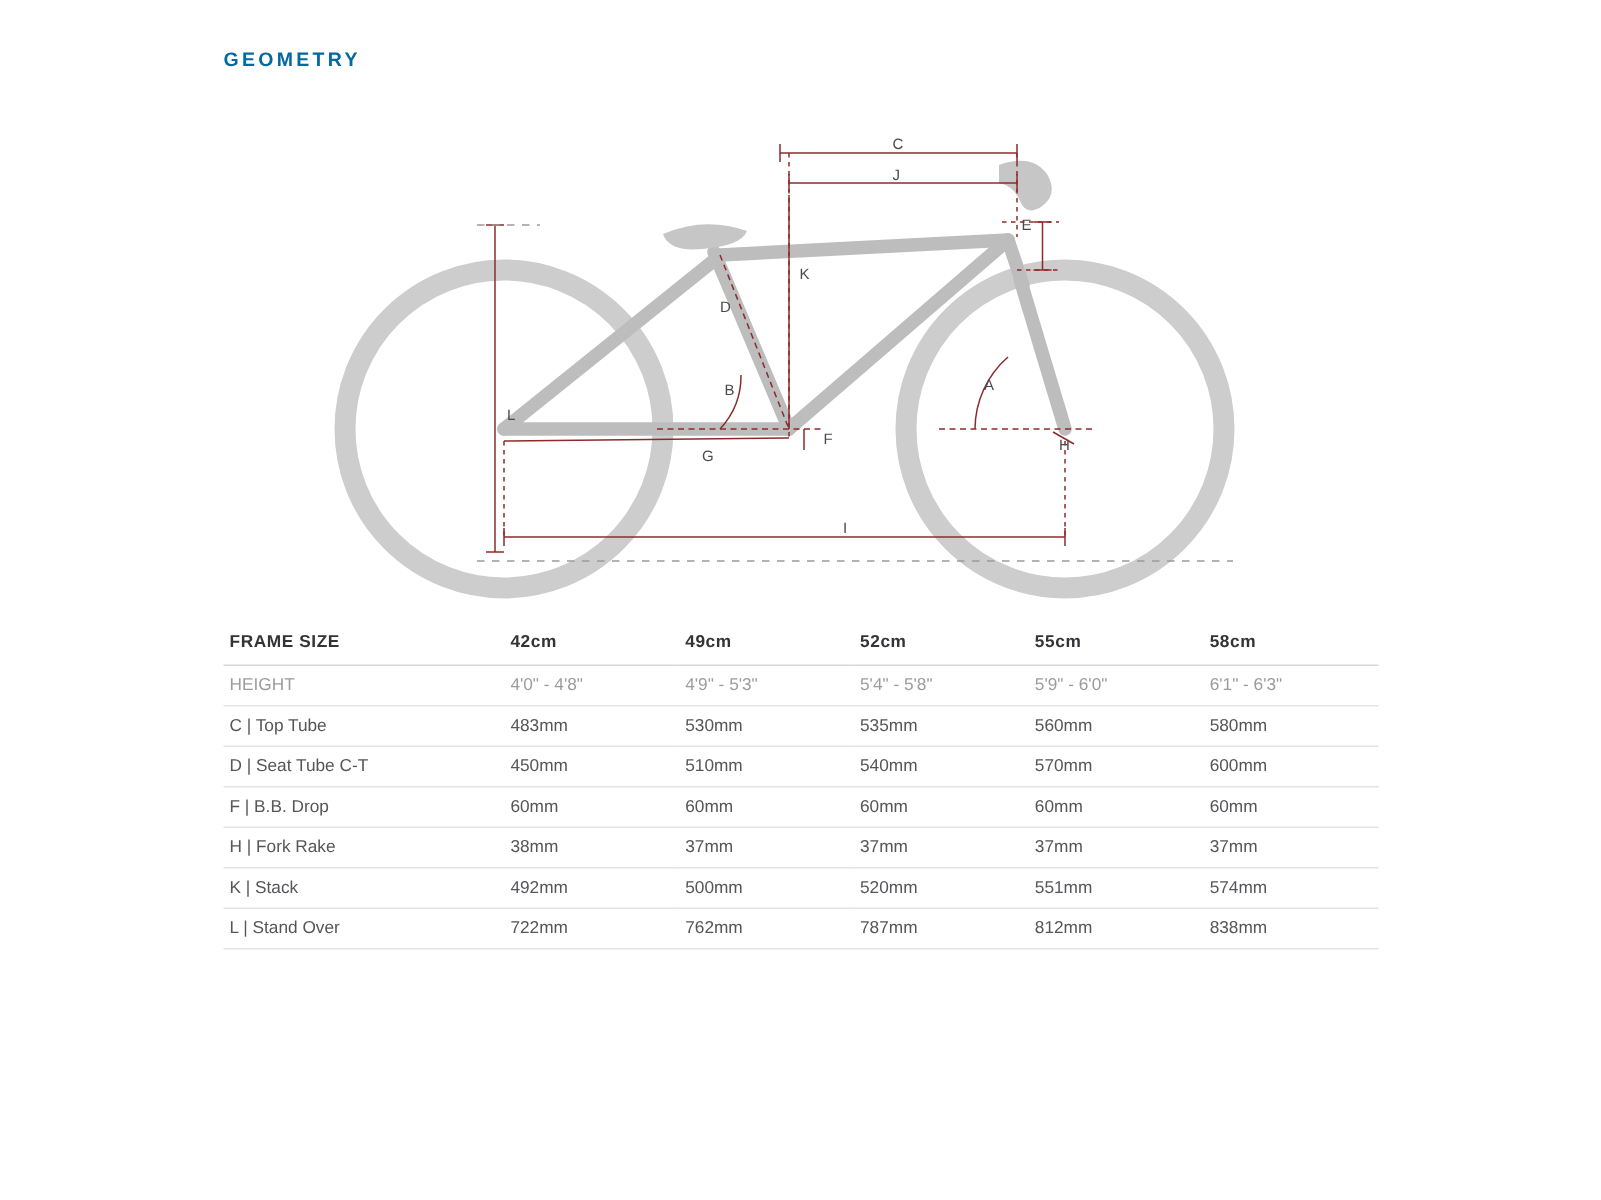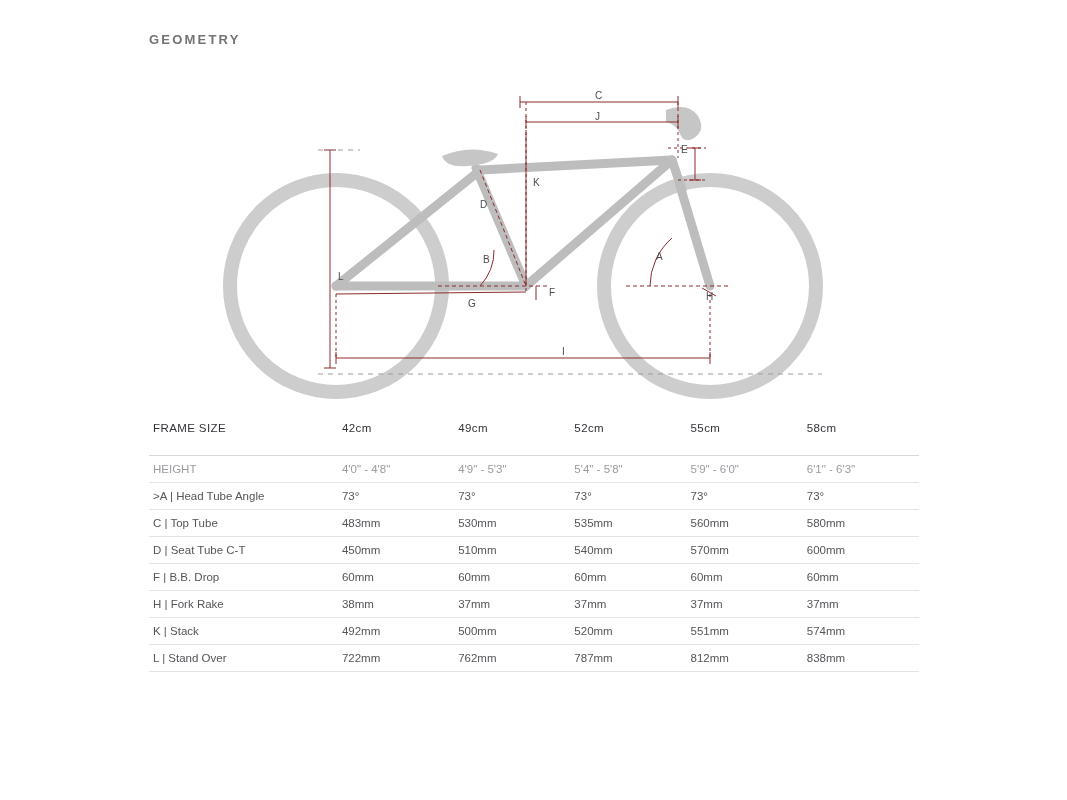--- a/index.html
+++ b/index.html
@@ -20,21 +20,21 @@
     width: 1067px;
     height: 800px;
   }
   .section-title {
     position: absolute;
     left: 149px;
     top: 32px;
     font-size: 13px;
     letter-spacing: 2.2px;
     font-weight: bold;
-    color: #737373;
+    color: #0369a1;
   }
 
   
   .diagram {
     position: absolute;
     left: 150px;
     top: 60px;
     width: 790px;
     height: 340px;
   }
@@ -53,26 +53,26 @@
   }
   .geo-table th, .geo-table td {
     text-align: left;
     padding: 7px 4px 7px 4px;
     border-bottom: 1px solid #e4e4e4;
     font-weight: normal;
     color: #55555a;
     white-space: nowrap;
   }
   .geo-table thead th {
-    font-weight: normal;
+    font-weight: bold;
     color: #333338;
     font-size: 11.5px;
     letter-spacing: 0.4px;
     border-bottom: 1px solid #d8d8d8;
-    padding-bottom: 21px;
+    padding-bottom: 9px;
     margin-top: 36px;
   }
   .geo-table tr.height-row td {
     color: #9b9ba0;
   }
   .geo-table td.label-col,
   .geo-table th.label-col {
     width: 190px;
   }
   .geo-table td.size-col,
@@ -206,28 +206,20 @@
     <tbody>
       <tr class="height-row">
         <td class="label-col">HEIGHT</td>
         <td class="size-col">4'0" - 4'8"</td>
         <td class="size-col">4'9" - 5'3"</td>
         <td class="size-col">5'4" - 5'8"</td>
         <td class="size-col">5'9" - 6'0"</td>
         <td class="size-col">6'1" - 6'3"</td>
       </tr>
       <tr>
-        <td class="label-col">&gt;A | Head Tube Angle</td>
-        <td class="size-col">73°</td>
-        <td class="size-col">73°</td>
-        <td class="size-col">73°</td>
-        <td class="size-col">73°</td>
-        <td class="size-col">73°</td>
-      </tr>
-      <tr>
         <td class="label-col">C | Top Tube</td>
         <td class="size-col">483mm</td>
         <td class="size-col">530mm</td>
         <td class="size-col">535mm</td>
         <td class="size-col">560mm</td>
         <td class="size-col">580mm</td>
       </tr>
       <tr>
         <td class="label-col">D | Seat Tube C-T</td>
         <td class="size-col">450mm</td>

